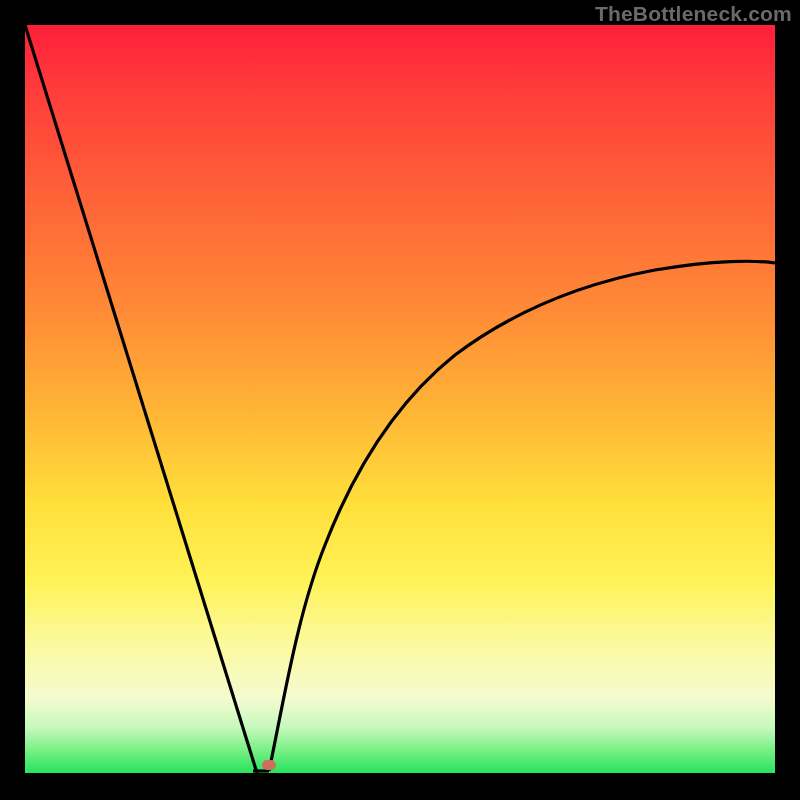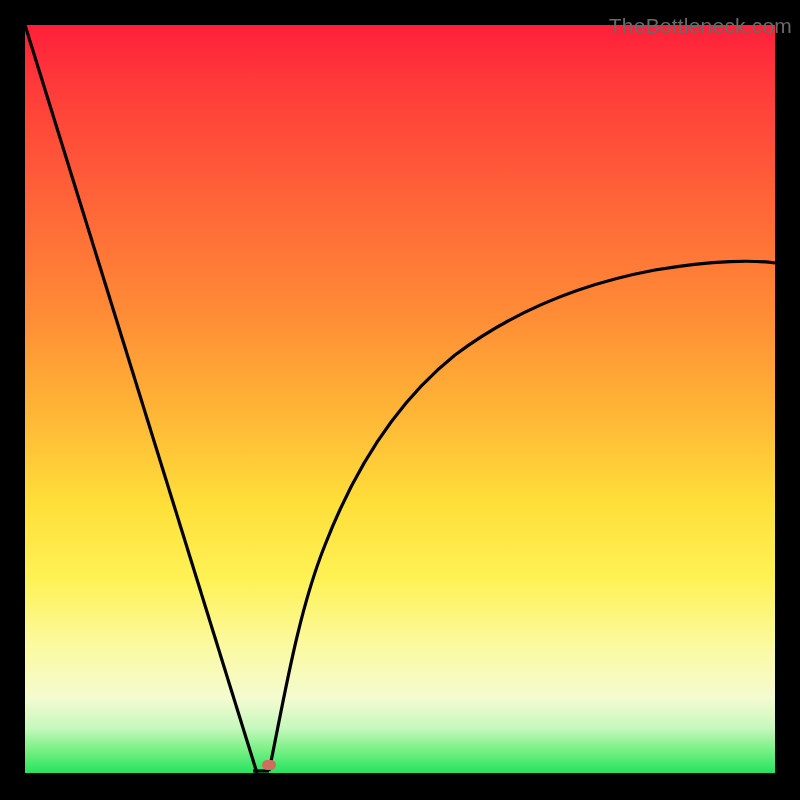--- a/index.html
+++ b/index.html
@@ -41,24 +41,23 @@
       #76f083 97%,
       #26e35e 100%
     );
   }
   .watermark {
     position: absolute;
     top: 2px;
     right: 8px;
     color: #6a6a6a;
     font-size: 21px;
-    font-weight: 400;
+    font-weight: 700;
     letter-spacing: 0.2px;
     user-select: none;
-    margin-top: 12px;
   }
   svg.curve {
     position: absolute;
     left: 0;
     top: 0;
     width: 750px;
     height: 748px;
     overflow: visible;
   }
   .marker {

